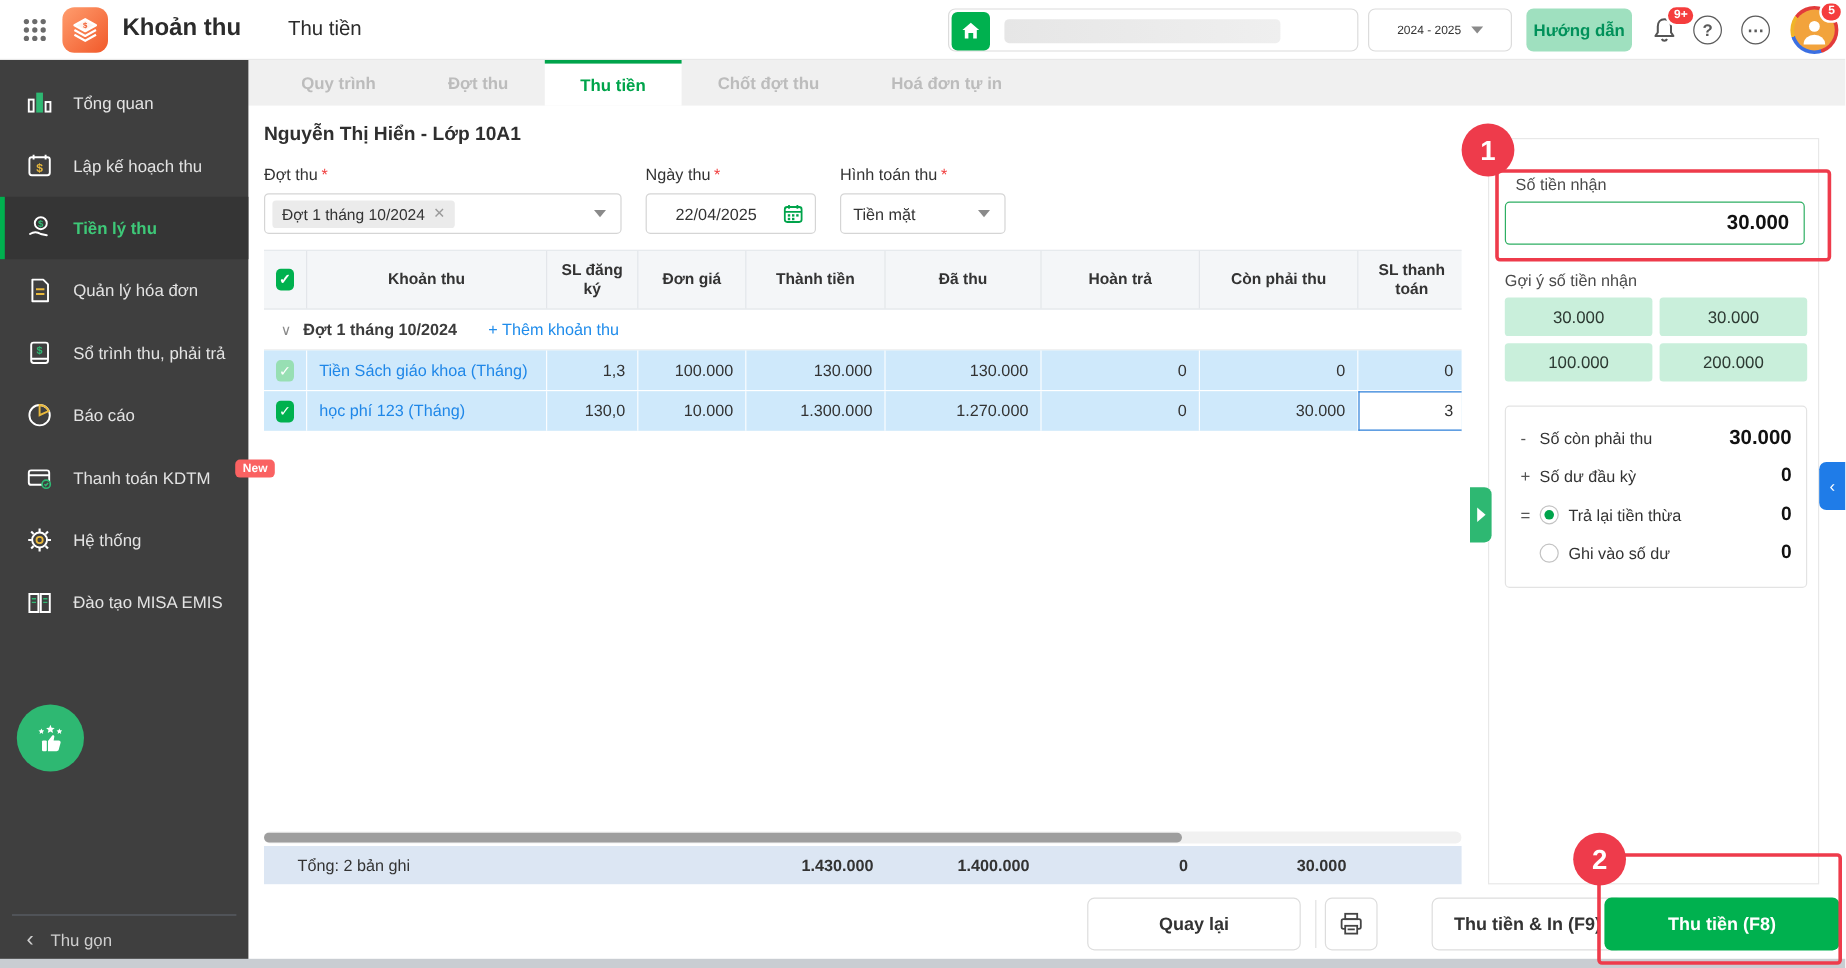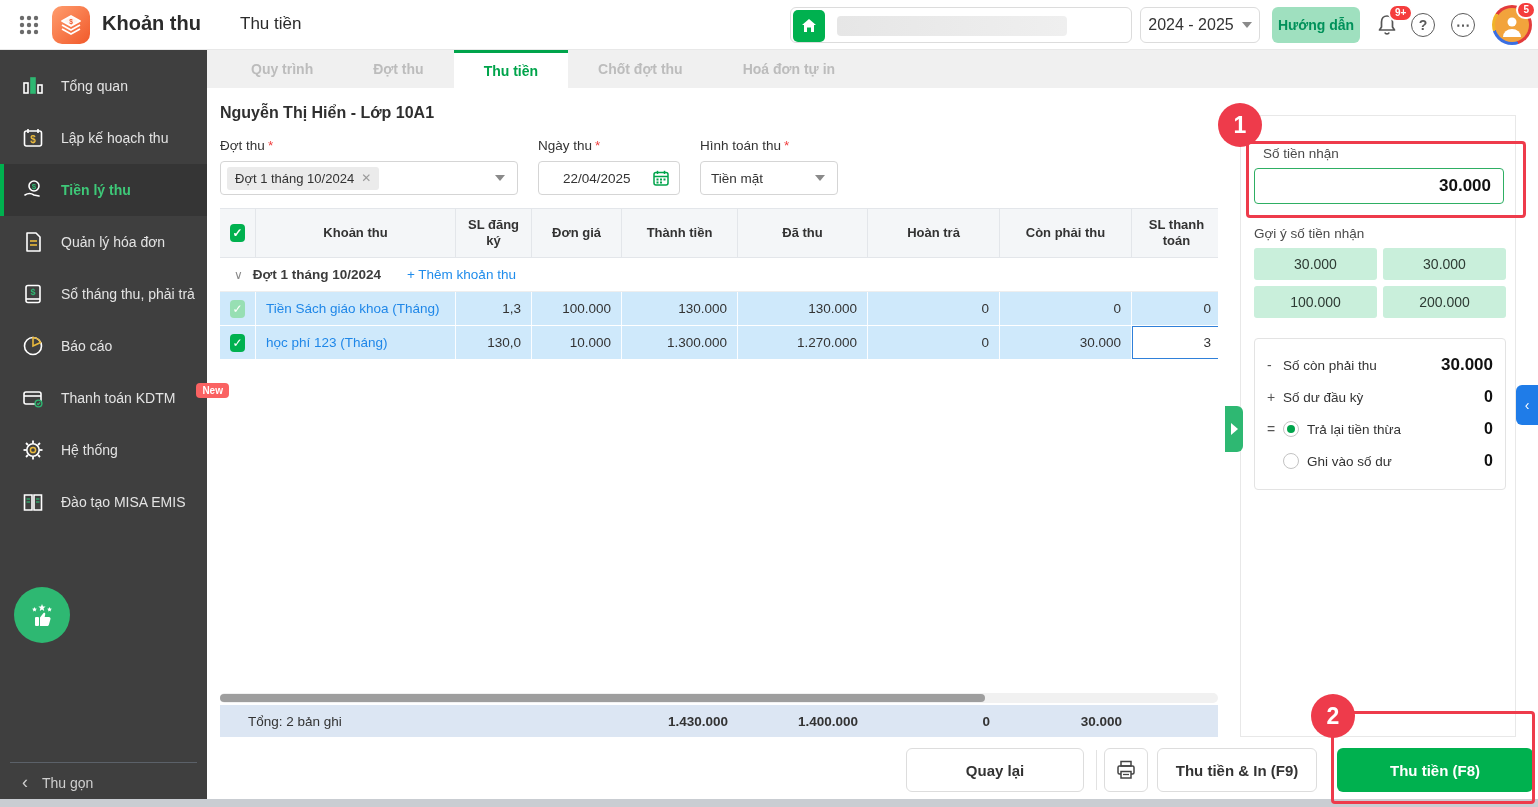--- a/index.html
+++ b/index.html
@@ -11,21 +11,21 @@
   .topbar { position:absolute; left:0; top:0; width:1538px; height:50px; background:#fff; border-bottom:1px solid #e8e8e8; z-index:20; }
   .grid-icon { position:absolute; left:18px; top:14px; width:22px; height:22px; }
   .app-logo { position:absolute; left:52px; top:6px; width:38px; height:38px; border-radius:10px;
     background:linear-gradient(135deg,#ff9d6e,#f1592a); display:flex; align-items:center; justify-content:center; }
   .app-title { position:absolute; left:102px; top:12px; font-size:20px; font-weight:bold; color:#2b2b2b; }
   .crumb { position:absolute; left:240px; top:14px; font-size:17px; color:#2b2b2b; }
   .searchbar { position:absolute; left:790px; top:7px; width:342px; height:36px; border:1px solid #dcdcdc; border-radius:6px; background:#fff; }
   .home-btn { position:absolute; left:2px; top:2px; width:32px; height:32px; background:#00b14f; border-radius:5px; display:flex; align-items:center; justify-content:center; }
   .search-blur { position:absolute; left:46px; top:8px; width:230px; height:20px; background:linear-gradient(90deg,#e6e6e6,#efefef); border-radius:4px; }
   .year-select { position:absolute; left:1140px; top:7px; width:120px; height:36px; border:1px solid #dcdcdc; border-radius:6px;
-    display:flex; align-items:center; justify-content:center; gap:8px; font-size:16px; color:#333; }
+    display:flex; align-items:center; justify-content:center; gap:8px; font-size:10px; color:#333; }
   .guide-btn { position:absolute; left:1272px; top:7px; width:88px; height:36px; background:#9fe0bf; color:#00915a; font-weight:bold;
     font-size:14px; border:none; border-radius:6px; display:flex; align-items:center; justify-content:center; cursor:pointer; }
   .iconbtn { position:absolute; top:12px; width:26px; height:26px; display:flex; align-items:center; justify-content:center; }
   .circle-glyph { width:24px; height:24px; border:1.6px solid #5a5a5a; border-radius:50%; display:flex; align-items:center; justify-content:center;
     font-size:14px; color:#5a5a5a; font-weight:bold; }
   .badge { position:absolute; background:#f53d3d; color:#fff; font-size:10px; font-weight:bold; border-radius:9px;
     padding:2px 5px; line-height:1; border:2px solid #fff; }
   .avatar-wrap { position:absolute; left:1492px; top:5px; width:40px; height:40px; }
   .avatar-ring { width:40px; height:40px; border-radius:50%; background:conic-gradient(#e23b3b 0 45%,#3b6fe2 45% 70%,#f0b429 70% 85%,#e23b3b 85% 100%); display:flex; align-items:center; justify-content:center; }
   .avatar-core { width:34px; height:34px; border-radius:50%; background:#f2a33c; display:flex; align-items:center; justify-content:center; overflow:hidden; }
@@ -121,21 +121,21 @@
     color:#fff; display:flex; align-items:center; justify-content:center; font-size:14px; cursor:pointer; z-index:25; }
 
   
   .btn { position:absolute; height:44px; border-radius:6px; display:flex; align-items:center; justify-content:center;
     font-size:15px; font-weight:bold; font-family:"Liberation Sans", sans-serif; cursor:pointer; }
   .btn.ghost { background:#fff; border:1px solid #ddd; color:#333; }
   .btn.primary { background:#00b14f; border:none; color:#fff; }
   .back-btn { left:699px; top:698px; width:178px; }
   .vdiv { position:absolute; left:889px; top:700px; width:1px; height:40px; background:#e2e2e2; }
   .print-btn { left:897px; top:698px; width:44px; }
-  .cp-btn { left:950px; top:698px; width:160px; }
+  .cp-btn { left:986px; top:698px; width:160px; }
   .collect-btn { left:1130px; top:698px; width:196px; }
   .bottom-strip { position:absolute; left:0; top:799px; width:1538px; height:8px; background:#c9cdd2; z-index:30; }
 
   
   .ann-circle { position:absolute; width:44px; height:44px; border-radius:50%; background:#ee3b4b; color:#fff; font-size:23px; font-weight:bold;
     display:flex; align-items:center; justify-content:center; z-index:50; }
   .ann1 { left:1218px; top:103px; }
   .ann2 { left:1311px; top:694px; }
   .ann-rect { position:absolute; border:3px solid #ee3b4b; border-radius:4px; z-index:45; pointer-events:none; }
   .annr1 { left:1246px; top:141px; width:280px; height:77px; }
@@ -260,21 +260,21 @@
       <span class="lbl">Quản lý hóa đơn</span>
     </div>
     <div class="side-item">
       <span class="side-icon">
         <svg width="24" height="24" viewBox="0 0 24 24">
             <rect x="5" y="3.5" width="14" height="17" rx="2" fill="none" stroke="#fff" stroke-width="1.6"></rect>
         <line x1="5" y1="17" x2="19" y2="17" stroke="#fff" stroke-width="1.6"></line>
         <text x="12" y="13" text-anchor="middle" font-size="9" fill="#2eb872" font-weight="bold">$</text>
           </svg>
       </span>
-      <span class="lbl">Sổ tháng thu, phải trả</span>
+      <span class="lbl">Sổ trình thu, phải trả</span>
     </div>
     <div class="side-item">
       <span class="side-icon">
         <svg width="24" height="24" viewBox="0 0 24 24">
             <circle cx="12" cy="12" r="8.5" fill="none" stroke="#fff" stroke-width="1.6"></circle>
         <path d="M12 12 L12 3.5 A8.5 8.5 0 0 1 19.5 8.5 Z" fill="none" stroke="#e9b93c" stroke-width="1.6"></path>
           </svg>
       </span>
       <span class="lbl">Báo cáo</span>
     </div>

